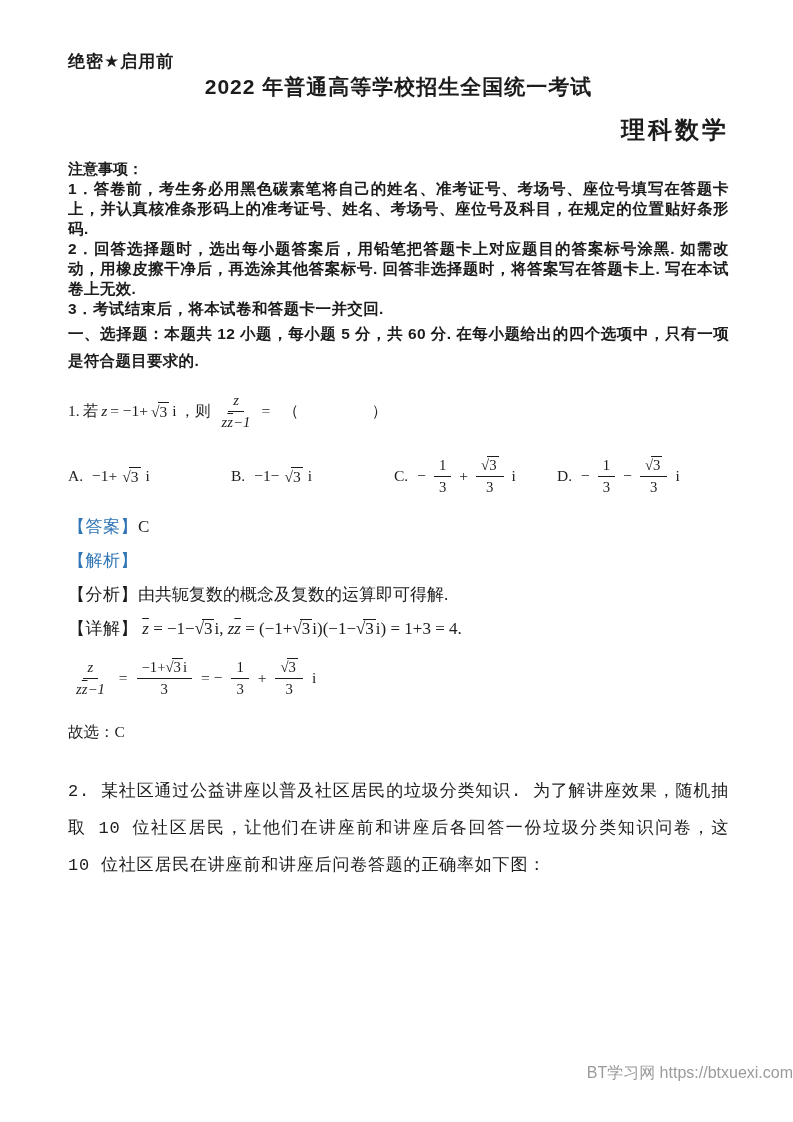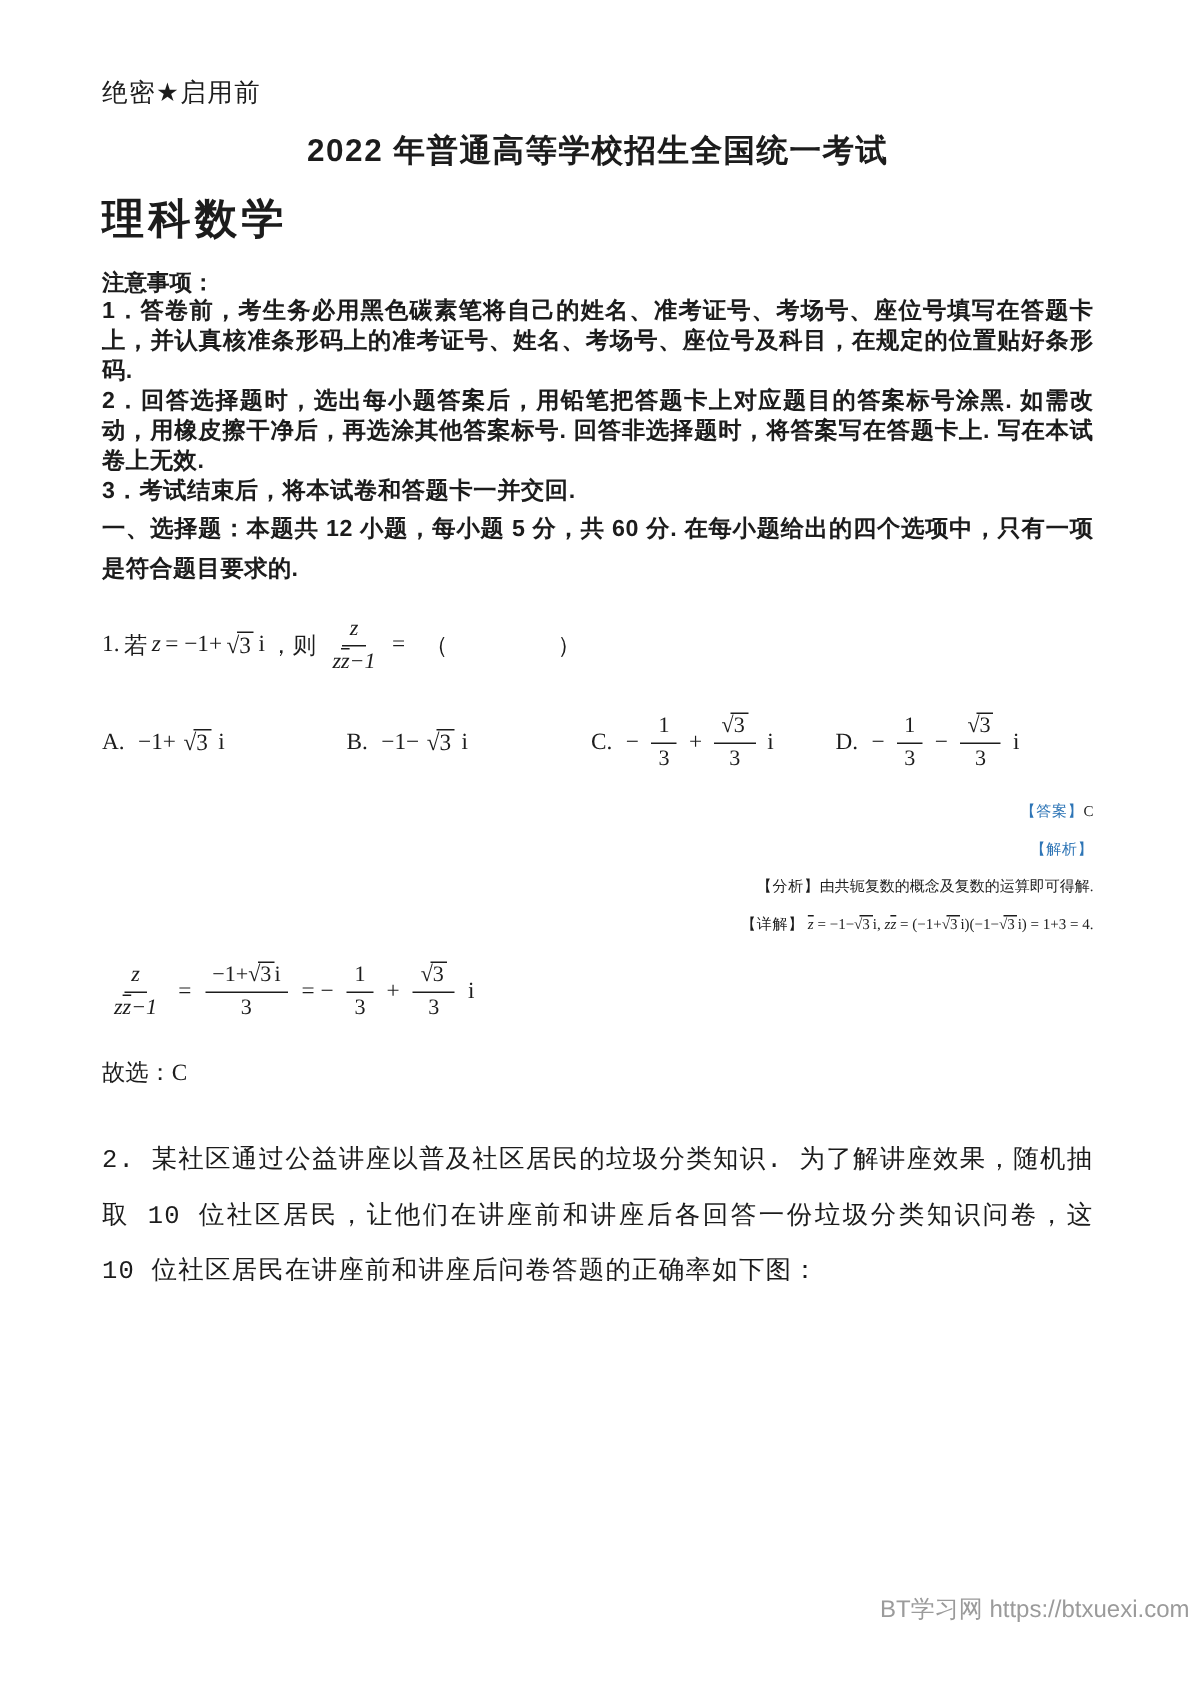--- a/index.html
+++ b/index.html
@@ -10,23 +10,23 @@
     height: 1122px;
     background: #ffffff;
     overflow: hidden;
     color: #1c1c1c;
     font-family: "Liberation Serif", serif;
   }
   .content { padding: 50px 64px 0 68px; }
 
   .hei { font-family: "Liberation Sans", "DejaVu Sans", sans-serif; }
 
-  .classification { font-size: 17px; font-weight: 400; letter-spacing: 1px; }
-  .title   { text-align: center; font-size: 21px; font-weight: 700; margin-top: 13px; letter-spacing: 1px; }
-  .subtitle{ text-align: left; font-size: 28px; font-weight: 700; margin-top: 13px; letter-spacing: 3px; }
+  .classification { font-size: 17px; font-weight: 700; letter-spacing: 1px; }
+  .title   { text-align: center; font-size: 21px; font-weight: 700; letter-spacing: 1px; }
+  .subtitle{ text-align: right; font-size: 24px; font-weight: 700; margin-top: 13px; letter-spacing: 3px; }
 
   .notices-head { font-size: 15px; font-weight: 700; margin-top: 14px; }
   .notice {
     font-size: 15.5px; font-weight: 700; line-height: 20px;
     text-align: justify; letter-spacing: 0.4px;
   }
   .section-heading {
     font-size: 15.5px; font-weight: 700; line-height: 27px;
     margin-top: 1px; text-align: justify; letter-spacing: 0.3px;
   }
@@ -56,21 +56,21 @@
     display: flex; align-items: center; gap: 3px;
     margin-top: 12px; font-size: 15.5px; height: 50px;
   }
   .q-stem .paren { margin-left: 10px; letter-spacing: 14px; }
 
   .options-row { display: flex; margin-top: 14px; font-size: 15.5px; align-items: center; height: 52px; }
   .option { width: 163px; display: flex; align-items: center; gap: 5px; }
   .option:last-child { width: auto; }
   .opt-label { margin-right: 4px; }
 
-  .para { margin-top: 11px; font-size: 10px; text-align: right; }
+  .para { margin-top: 11px; font-size: 17px; }
   .answer-line { margin-top: 13px; }
   .tag-blue { color: #2e75b6; }
   .tag { letter-spacing: 0.5px; }
 
   .eq-line {
     display: flex; align-items: center; gap: 6px;
     margin-top: 12px; font-size: 15.5px; height: 52px;
   }
 
   .conclusion { margin-top: 18px; font-size: 15.5px; }

